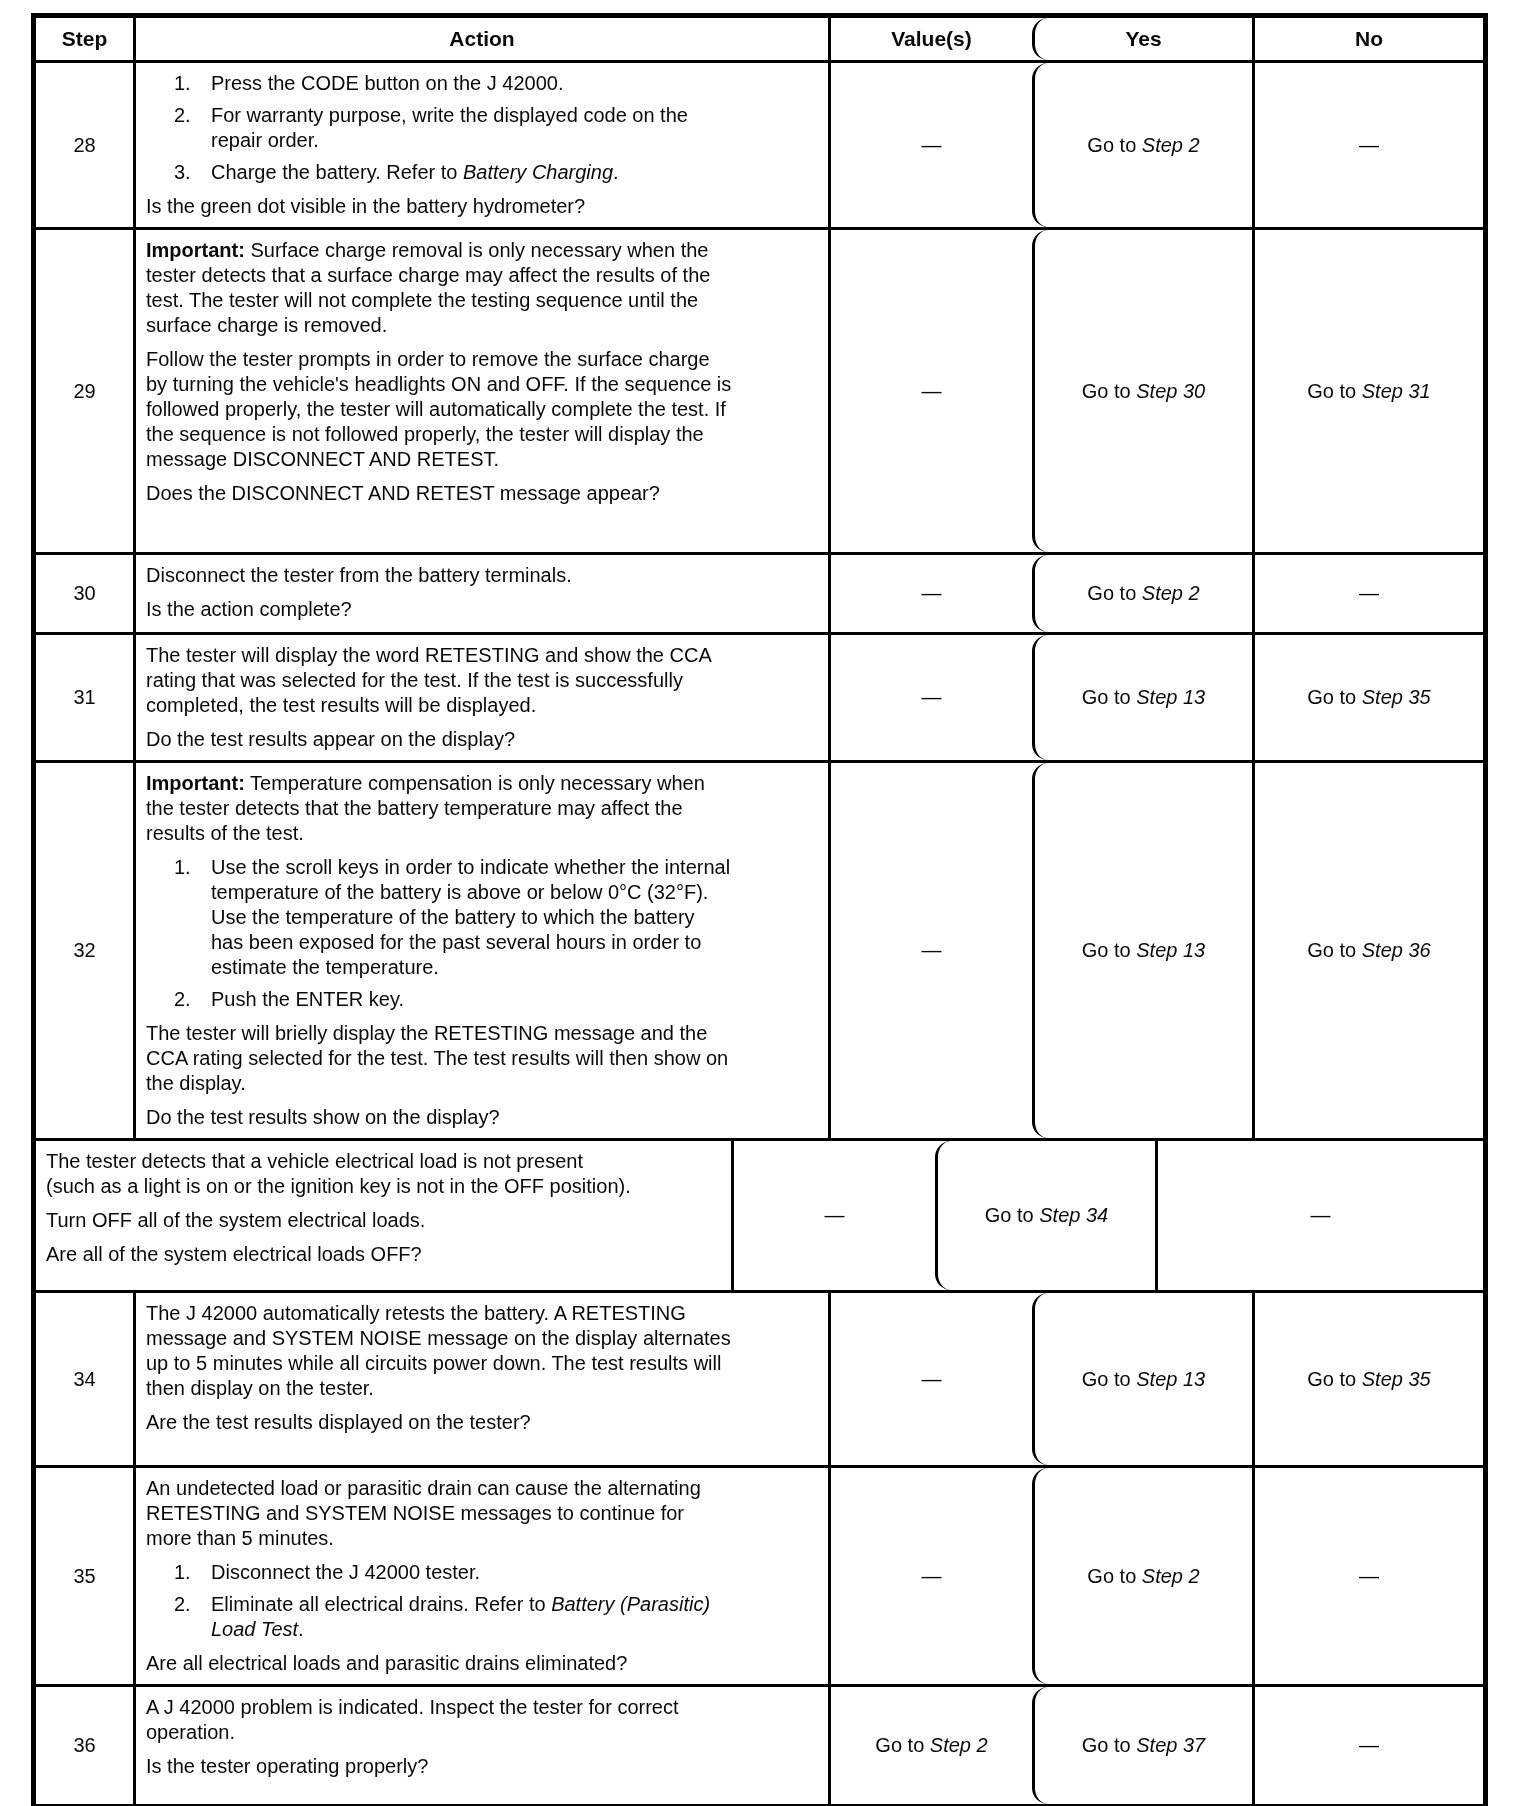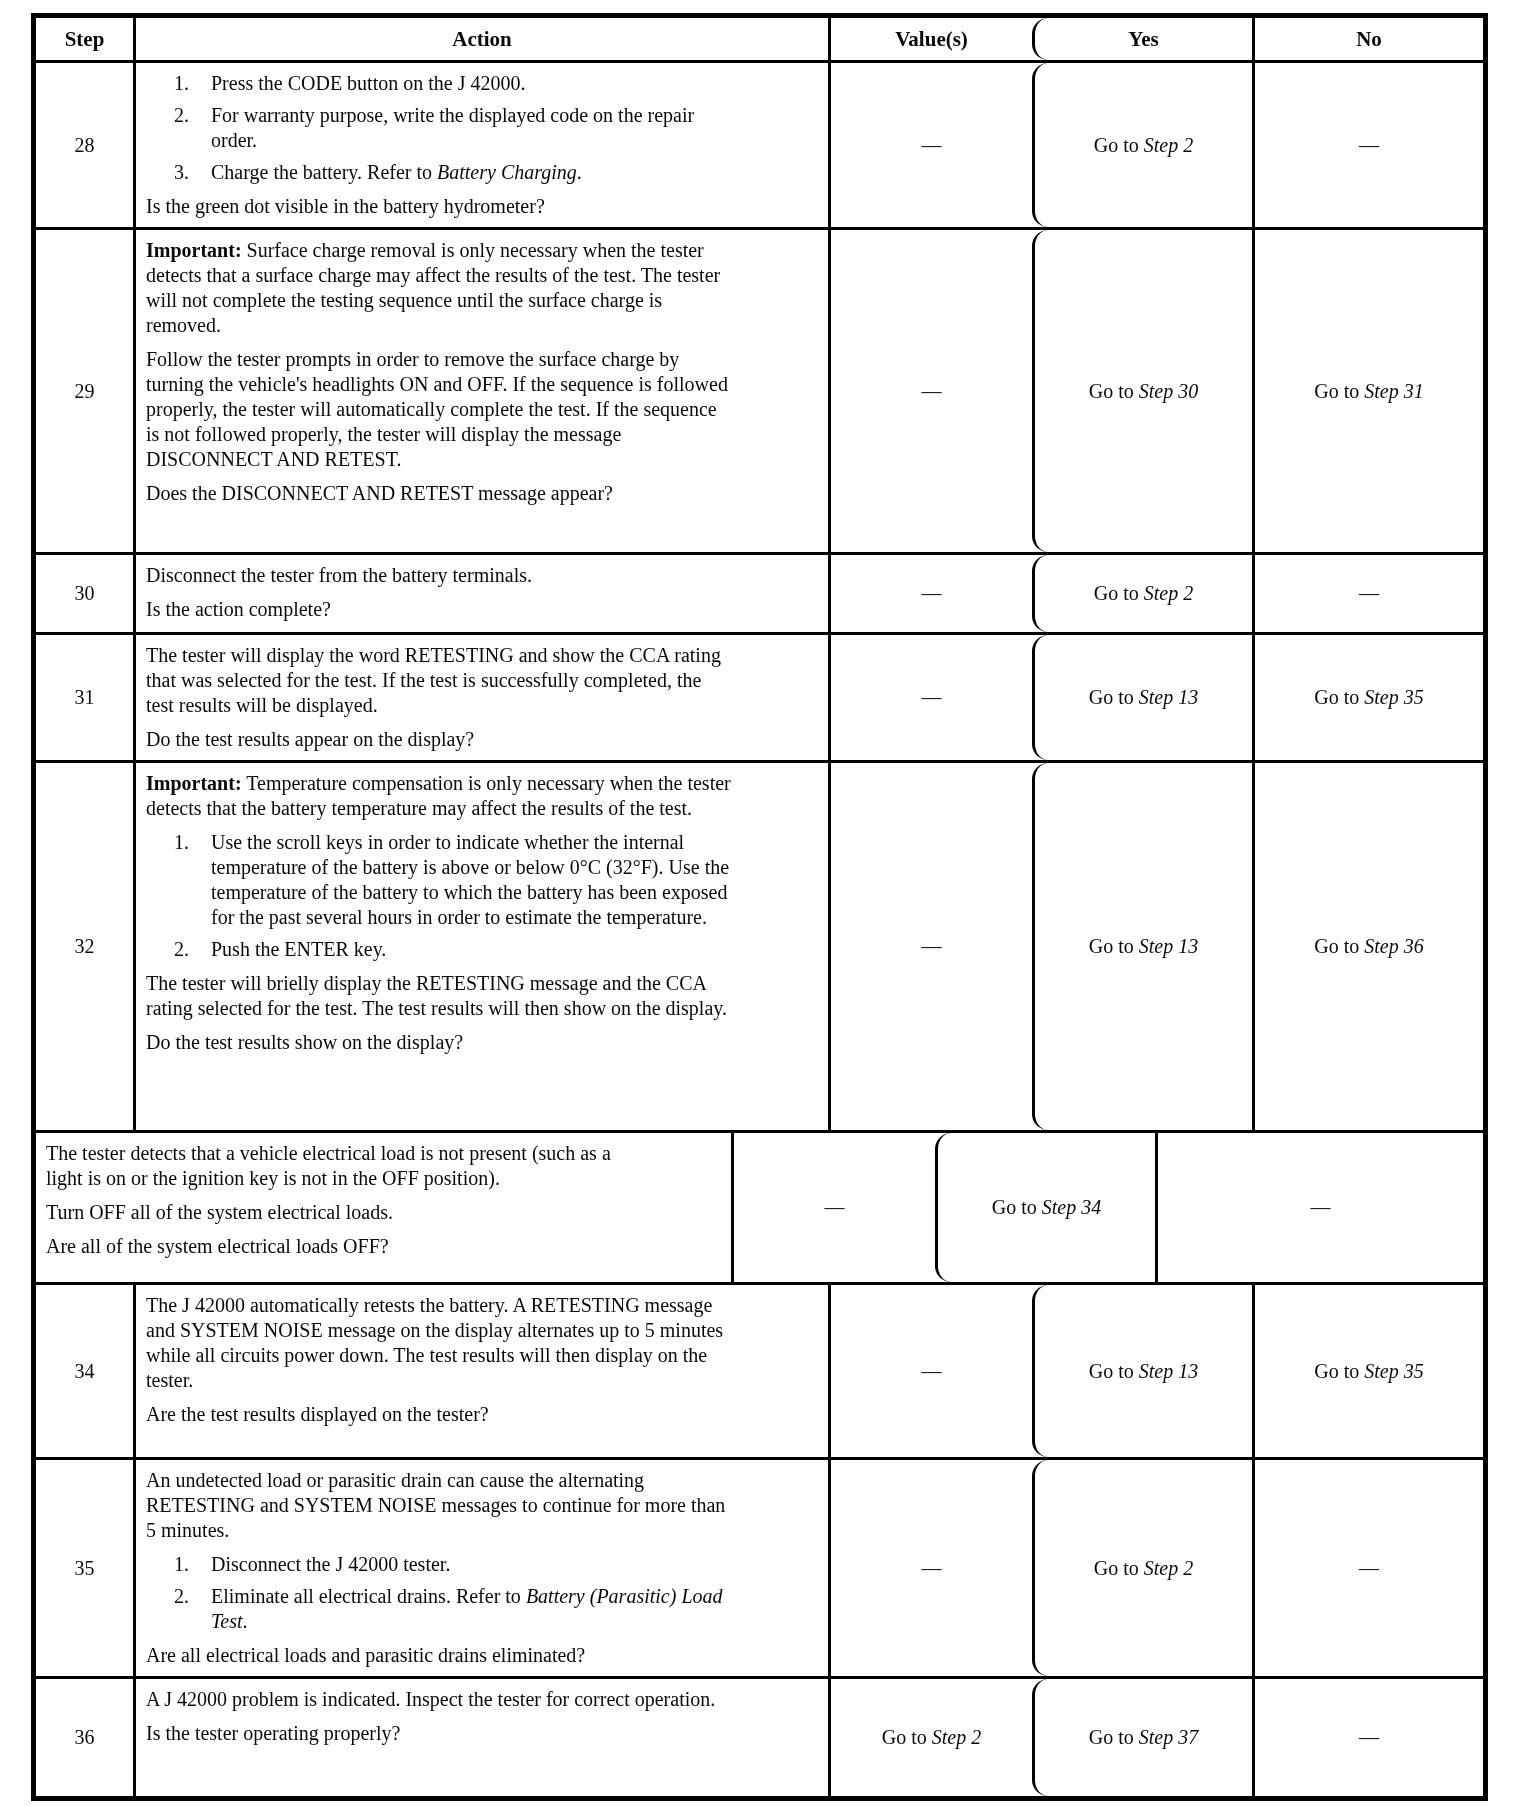--- a/index.html
+++ b/index.html
@@ -4,21 +4,21 @@
 <style>
   * { box-sizing: border-box; margin: 0; padding: 0; }
   html, body { background: #ffffff; }
   body {
     width: 1520px; height: 1806px;
     font-family: "Liberation Sans", sans-serif;
     color: #0a0a0a;
     position: relative;
     overflow: hidden;
   }
-  .page { position: absolute; left: 0; top: 0; width: 1520px; height: 1378px; background: #fff; font-family: Liberation Serif, serif; }
+  .page { position: absolute; left: 0; top: 0; width: 1520px; height: 1378px; background: #fff; }
   .proc-table {
     position: absolute; left: 31px; top: 13px; width: 1457px;
     border: 5px solid #000;
     background: #fff;
   }
   .r { display: flex; border-top: 3px solid #000; align-items: stretch; }
   .r:first-child { border-top: none; }
   .r.hdr { border-top: none; }
   .c { border-left: 3px solid #000; padding: 6px 10px; }
   .c:first-child { border-left: none; }

